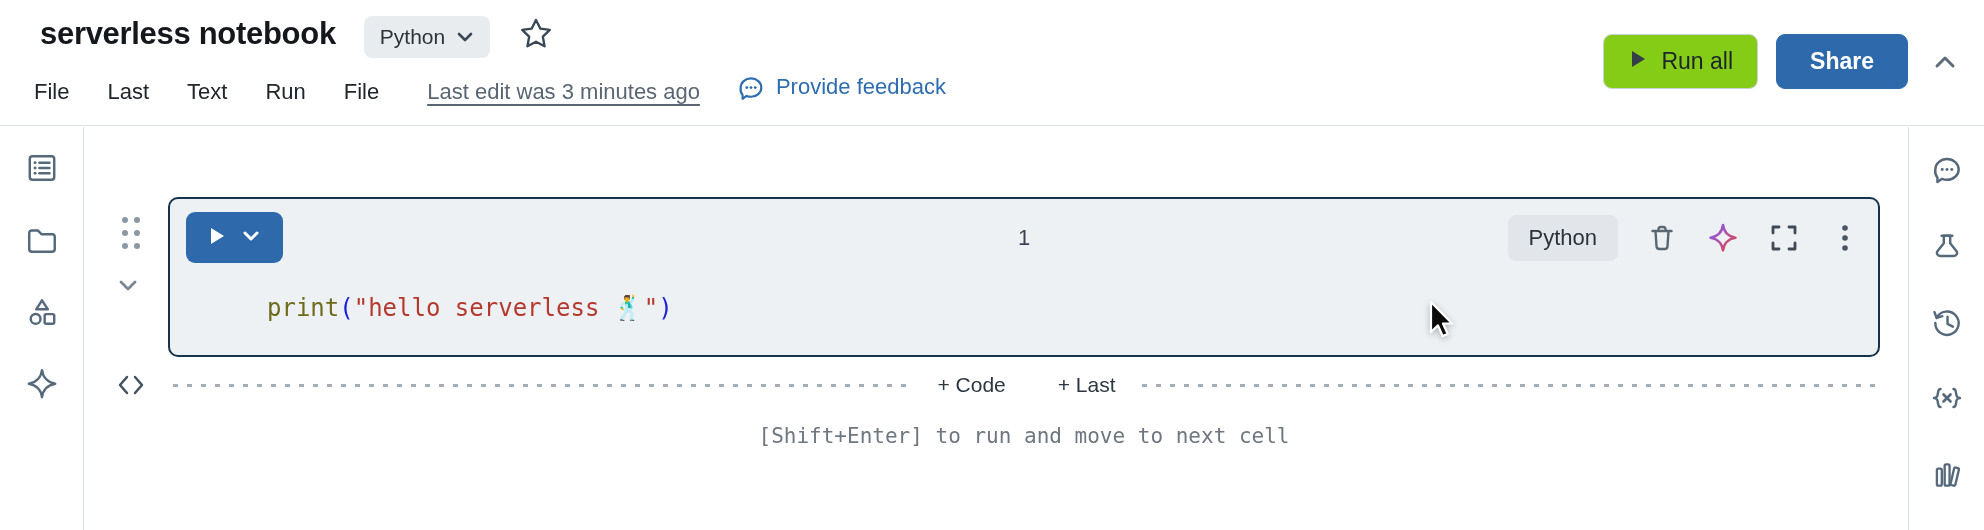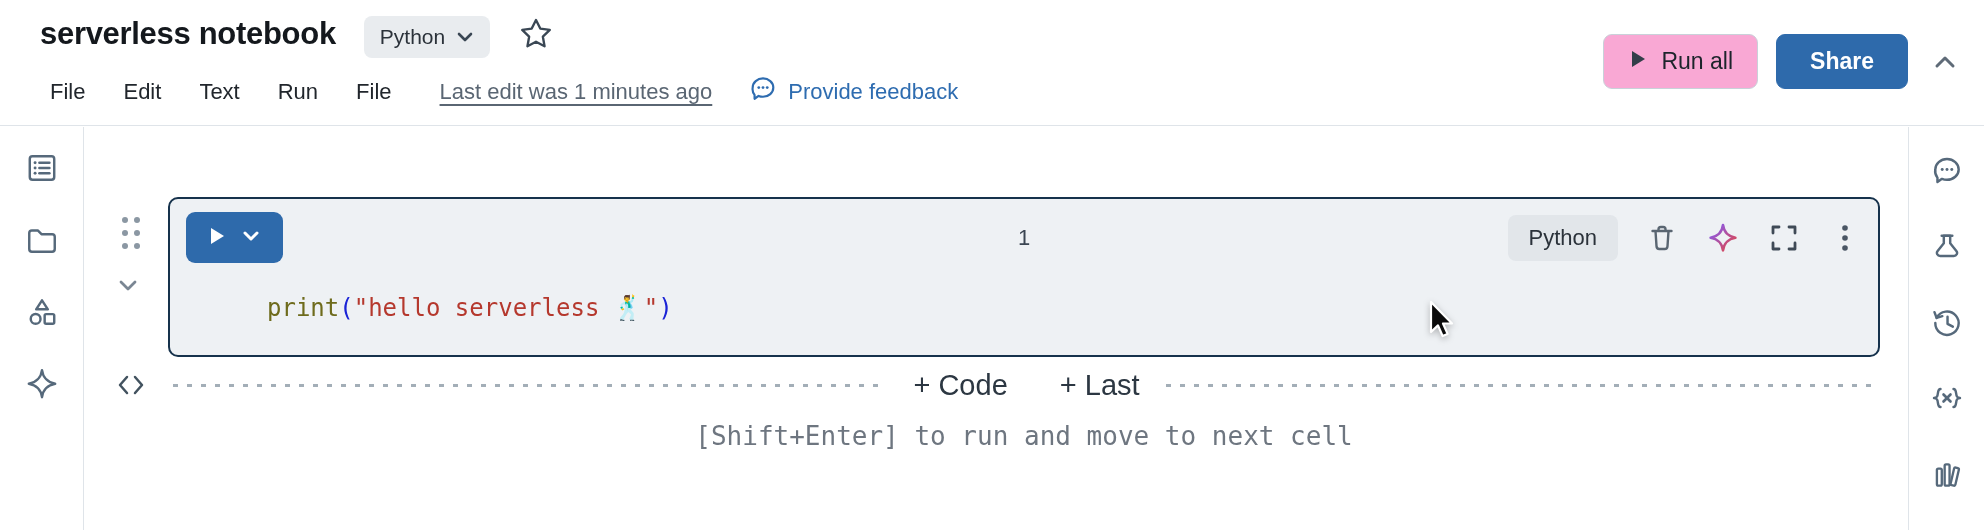--- a/index.html
+++ b/index.html
@@ -7,26 +7,26 @@
   .app {
     position:relative; width:1984px; height:530px; overflow:hidden;
     background:#fff; font-family:"Liberation Sans", sans-serif; color:#21262c;
   }
   
   .header { position:absolute; top:0; left:0; right:0; height:126px; background:#fff; border-bottom:1px solid #dfe4e9; }
   .title-row { position:absolute; top:16px; left:40px; display:flex; align-items:flex-start; gap:28px; }
   .nb-title { font-size:31px; font-weight:700; letter-spacing:-.3px; color:#14181d; }
   .kernel-chip { display:flex; align-items:center; gap:11px; background:#e9ecef; border-radius:8px; padding:9px 16px; font-size:21px; font-weight:500; color:#2b323a; cursor:pointer; }
   .star-btn { display:flex; align-items:center; }
-  .menu-row { position:absolute; top:74px; left:48px; display:flex; align-items:center; font-size:22px; color:#21262c; }
+  .menu-row { position:absolute; top:74px; left:32px; display:flex; align-items:center; font-size:22px; color:#21262c; }
   .menu-item { margin-right:34px; cursor:pointer; padding:2px 2px; }
   .last-edit { margin-left:12px; color:#5a6673; text-decoration:underline; text-underline-offset:5px; cursor:pointer; }
-  .feedback { margin-left:36px; display:flex; align-items:center; gap:10px; color:#2e6cb0; cursor:pointer; }
+  .feedback { margin-left:36px; display:flex; align-items:flex-start; gap:10px; color:#2e6cb0; cursor:pointer; }
   .actions { position:absolute; top:34px; right:26px; display:flex; align-items:center; gap:18px; }
-  .btn { height:55px; display:flex; align-items:center; gap:13px; padding:0 24px; background:#f9a8d4; border:1px solid #c9d1d9; border-radius:9px; font-size:23px; color:#1d242b; cursor:pointer; font-family:inherit; }
+  .btn { height:55px; display:flex; align-items:center; gap:13px; padding:0 24px; background:#84cc16; border:1px solid #c9d1d9; border-radius:9px; font-size:23px; color:#1d242b; cursor:pointer; font-family:inherit; }
   .btn-share { background:#2e6aab; border:1px solid #2e6aab; color:#fff; font-weight:600; padding:16px 33px; }
   .collapse-top { margin-left:6px; display:flex; align-items:center; cursor:pointer; }
   
   .body { position:absolute; top:127px; left:0; right:0; bottom:0; }
   .left-rail { position:absolute; left:0; top:0; bottom:0; width:84px; border-right:1px solid #dfe4e9; display:flex; flex-direction:column; align-items:center; padding-top:24px; gap:38px; }
   .right-rail { position:absolute; right:0; top:0; bottom:0; width:76px; border-left:1px solid #dfe4e9; display:flex; flex-direction:column; align-items:center; padding-top:27px; gap:42px; }
   .rail-btn { display:flex; align-items:center; justify-content:center; width:34px; height:34px; cursor:pointer; }
   .main { position:absolute; left:85px; right:77px; top:0; bottom:0; }
   
   .drag-handle { position:absolute; left:33px; top:86px; cursor:grab; }
@@ -38,22 +38,22 @@
   .cell-tools { margin-left:auto; display:flex; align-items:center; gap:27px; position:relative; z-index:2; }
   .lang-chip { background:#e2e6ea; border-radius:8px; padding:10px 21px; font-size:22px; color:#2b323a; cursor:pointer; }
   .code-line { position:absolute; left:57px; top:95px; font-family:"DejaVu Sans Mono", monospace; font-size:24px; white-space:pre; }
   .tok-fn { color:#6e6b1c;margin-left:40px; }
   .tok-paren { color:#1a23d6; }
   .tok-str { color:#b5382d; }
   
   .insert-row { position:absolute; left:30px; width:1765px; top:240px; height:36px; display:flex; align-items:center; }
   .code-toggle { display:flex; align-items:center; margin-right:26px; cursor:pointer; }
   .dash { flex:1; height:3px; background:repeating-linear-gradient(to right, #93a0ab 0 5px, transparent 5px 14px); opacity:.85; }
-  .insert-label { font-size:29px; color:#2c3742; margin:0 14px; padding:0 12px; cursor:pointer; white-space:nowrap; }
-  .hints { position:absolute; left:83px; width:1712px; top:291px; text-align:center; font-family:"DejaVu Sans Mono", monospace; font-size:26px; color:#6e7680; line-height:36px; }
+  .insert-label { font-size:21px; color:#2c3742; margin:0 14px; padding:0 12px; cursor:pointer; white-space:nowrap; }
+  .hints { position:absolute; left:83px; width:1712px; top:291px; text-align:center; font-family:"DejaVu Sans Mono", monospace; font-size:21px; color:#6e7680; line-height:36px; }
   
   .mouse-cursor { position:absolute; left:1338px; top:172px; pointer-events:none; filter:drop-shadow(0 2px 3px rgba(0,0,0,.25)); }
 </style>
 </head>
 <body>
 
 <div class="app">
 
   <div class="header">
     <div class="title-row">
@@ -68,25 +68,25 @@
       </div>
       <span class="star-btn">
         <svg width="36" height="36" viewBox="0 0 32 32">
             <path d="M16 3.5l3.8 7.7 8.5 1.2-6.2 6 1.5 8.5-7.6-4-7.6 4 1.5-8.5-6.2-6 8.5-1.2z" fill="none" stroke="#3a4754" stroke-width="2.1" stroke-linejoin="round"></path>
           </svg>
       </span>
     </div>
 
     <div class="menu-row">
       <span class="menu-item">File</span>
-      <span class="menu-item">Edit</span>
+      <span class="menu-item">Last</span>
       <span class="menu-item">Text</span>
       <span class="menu-item">Run</span>
       <span class="menu-item">File</span>
-      <span class="last-edit">Last edit was 1 minutes ago</span>
+      <span class="last-edit">Last edit was 3 minutes ago</span>
       <span class="feedback">
         <span>
           <svg width="30" height="30" viewBox="0 0 32 32">
               <path d="M27 14.5a11 9.8 0 0 1-11 9.8c-1.7 0-3.3-.3-4.7-.9L7 26.4v-4.1A9.9 9.9 0 0 1 5 14.5a11 9.8 0 0 1 22 0z" fill="none" stroke="#2e6cb0" stroke-width="2.3" stroke-linejoin="round"></path>
               <circle cx="11.5" cy="14.5" r="1.5" fill="#2e6cb0"></circle>
               <circle cx="16" cy="14.5" r="1.5" fill="#2e6cb0"></circle>
               <circle cx="20.5" cy="14.5" r="1.5" fill="#2e6cb0"></circle>
             </svg>
         </span>
         <span>Provide feedback</span>

